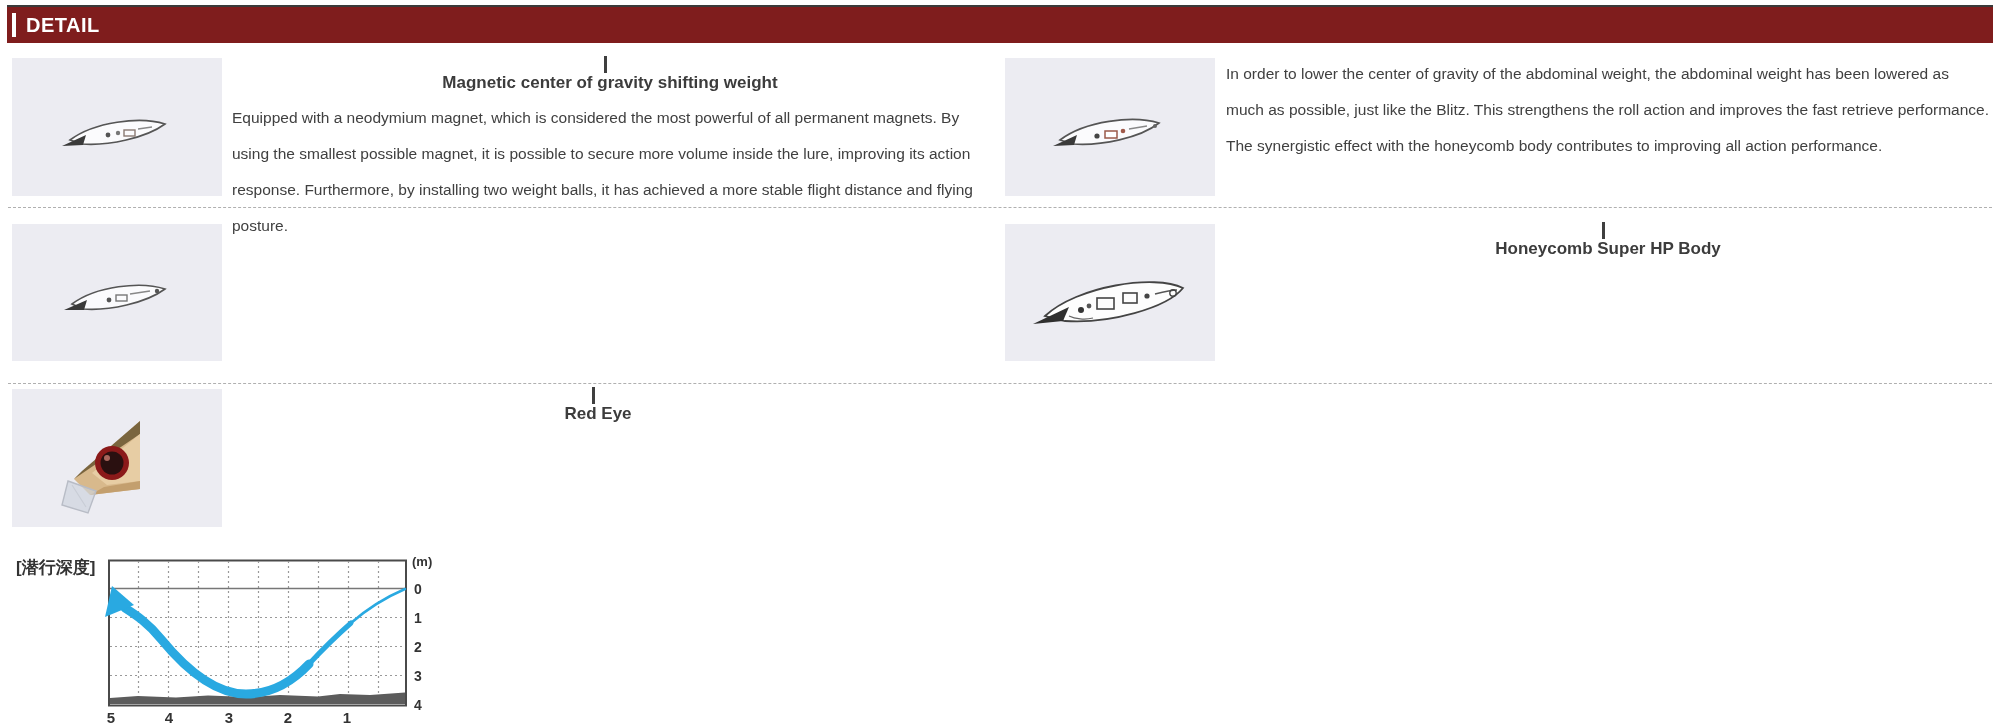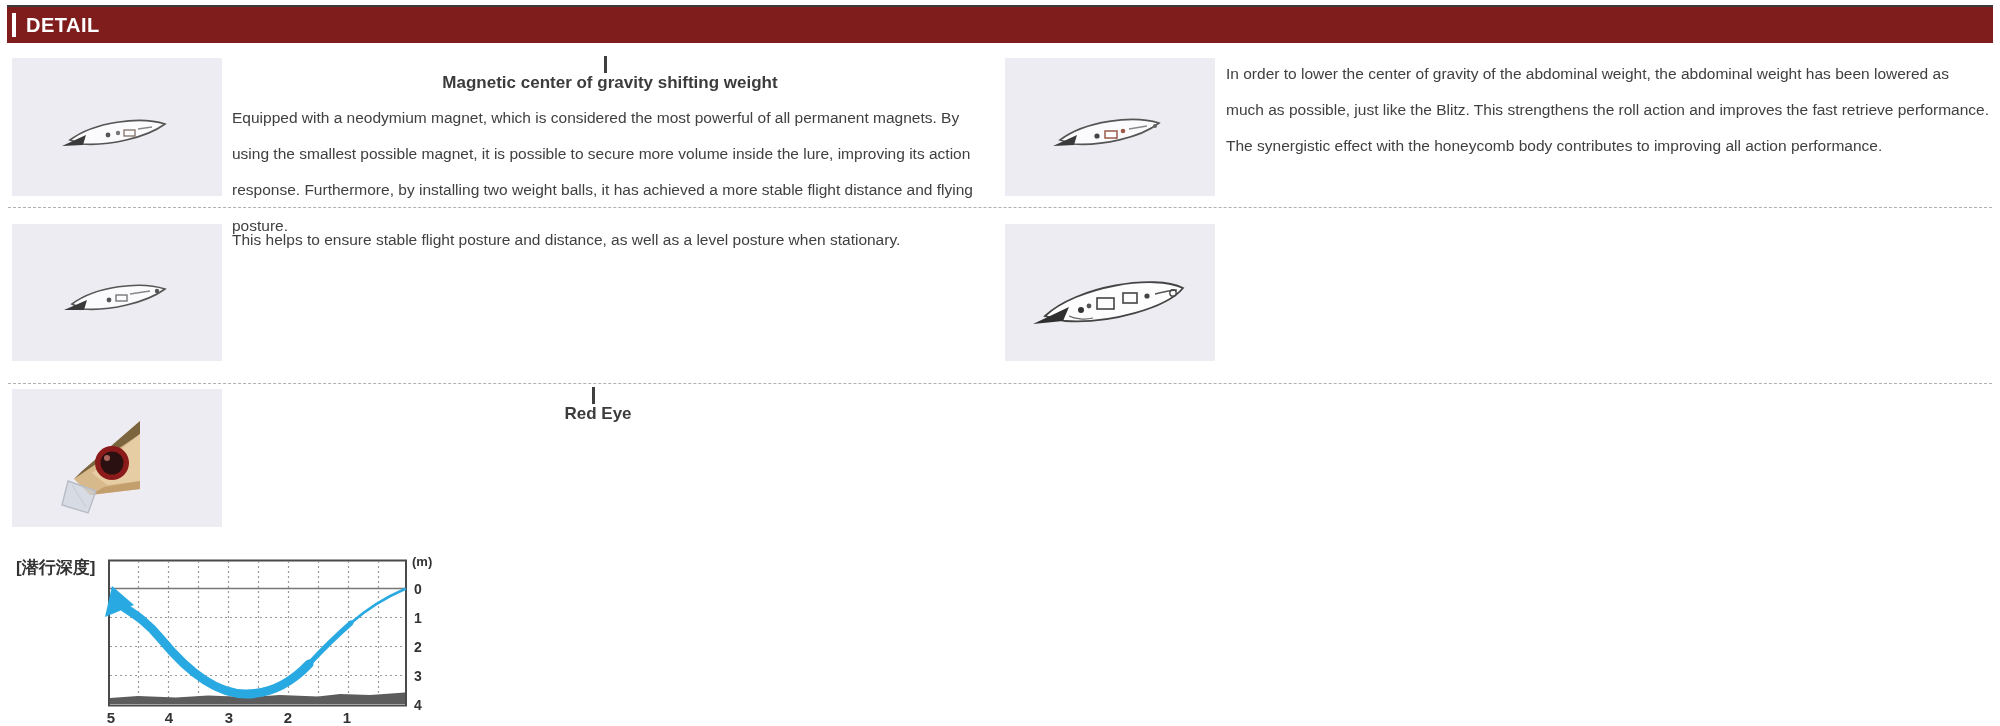--- a/index.html
+++ b/index.html
@@ -80,40 +80,43 @@
         <path d="M 60,80 C 84,62 129,57 153,65 C 134,79 97,87 71,85 Z" fill="#fbfbfd" stroke="#555" stroke-width="1.6"></path>
         <path d="M 52,86 L 75,76 L 72,86 Z" fill="#3a3a3a"></path>
         <circle cx="97" cy="76" r="2.4" fill="#555"></circle>
         <rect x="104" y="71" width="11" height="6" fill="none" stroke="#777" stroke-width="1.4"></rect>
         <path d="M 118,70 L 138,67" stroke="#888" stroke-width="1.3" fill="none"></path>
         <circle cx="145" cy="67" r="2.2" fill="#555"></circle>
       </g>
     </svg>
   </div>
   <div class="feature-text" style="left:232px; top:222px; width:756px;">
-    <div class="feature-body">This helps to ensure stable flight posture and distance, as well as a level posture when stationary.</div>
   </div>
 
   <div class="tile" style="left:1005px; top:224px; width:210px; height:137px;">
     <svg width="210" height="137" viewBox="0 0 210 137">
       <g>
         <path d="M 40,92 C 72,62 150,50 178,64 C 162,84 104,100 60,97 Z" fill="#fdfdfd" stroke="#444" stroke-width="1.8"></path>
         <path d="M 28,100 L 64,83 L 58,97 Z" fill="#2f2f2f"></path>
         <rect x="92" y="74" width="17" height="11" fill="none" stroke="#444" stroke-width="1.6"></rect>
         <rect x="118" y="69" width="14" height="10" fill="none" stroke="#444" stroke-width="1.6"></rect>
         <circle cx="76" cy="86" r="3" fill="#333"></circle>
         <circle cx="84" cy="82" r="2.4" fill="#555"></circle>
         <circle cx="142" cy="72" r="2.6" fill="#444"></circle>
         <path d="M 150,70 C 158,68 166,66 172,66" stroke="#555" stroke-width="1.5" fill="none"></path>
         <circle cx="168" cy="69" r="3.2" fill="none" stroke="#444" stroke-width="1.4"></circle>
         <path d="M 64,92 C 70,95 80,96 88,94" stroke="#666" stroke-width="1.2" fill="none"></path>
       </g>
     </svg>
   </div>
   <div class="feature-text" style="left:1226px; top:222px; width:764px;">
+    <div class="feature-title">
+      <span class="title-tick"></span>
+      <span>Honeycomb Super HP Body</span>
+    </div>
   </div>
 
   <div class="divider" style="top:383px;"></div>
 
   <div class="tile" style="left:12px; top:389px; width:210px; height:138px;">
     <svg width="210" height="138" viewBox="0 0 210 138">
       <g>
         <path d="M 128,32 L 128,100 L 78,106 L 62,90 Z" fill="#d8b98c"></path>
         <path d="M 128,32 L 70,82 L 62,90 L 128,45 Z" fill="#7a653e"></path>
         <path d="M 128,45 L 80,84 L 95,96 L 128,92 Z" fill="#e7cda4"></path>

